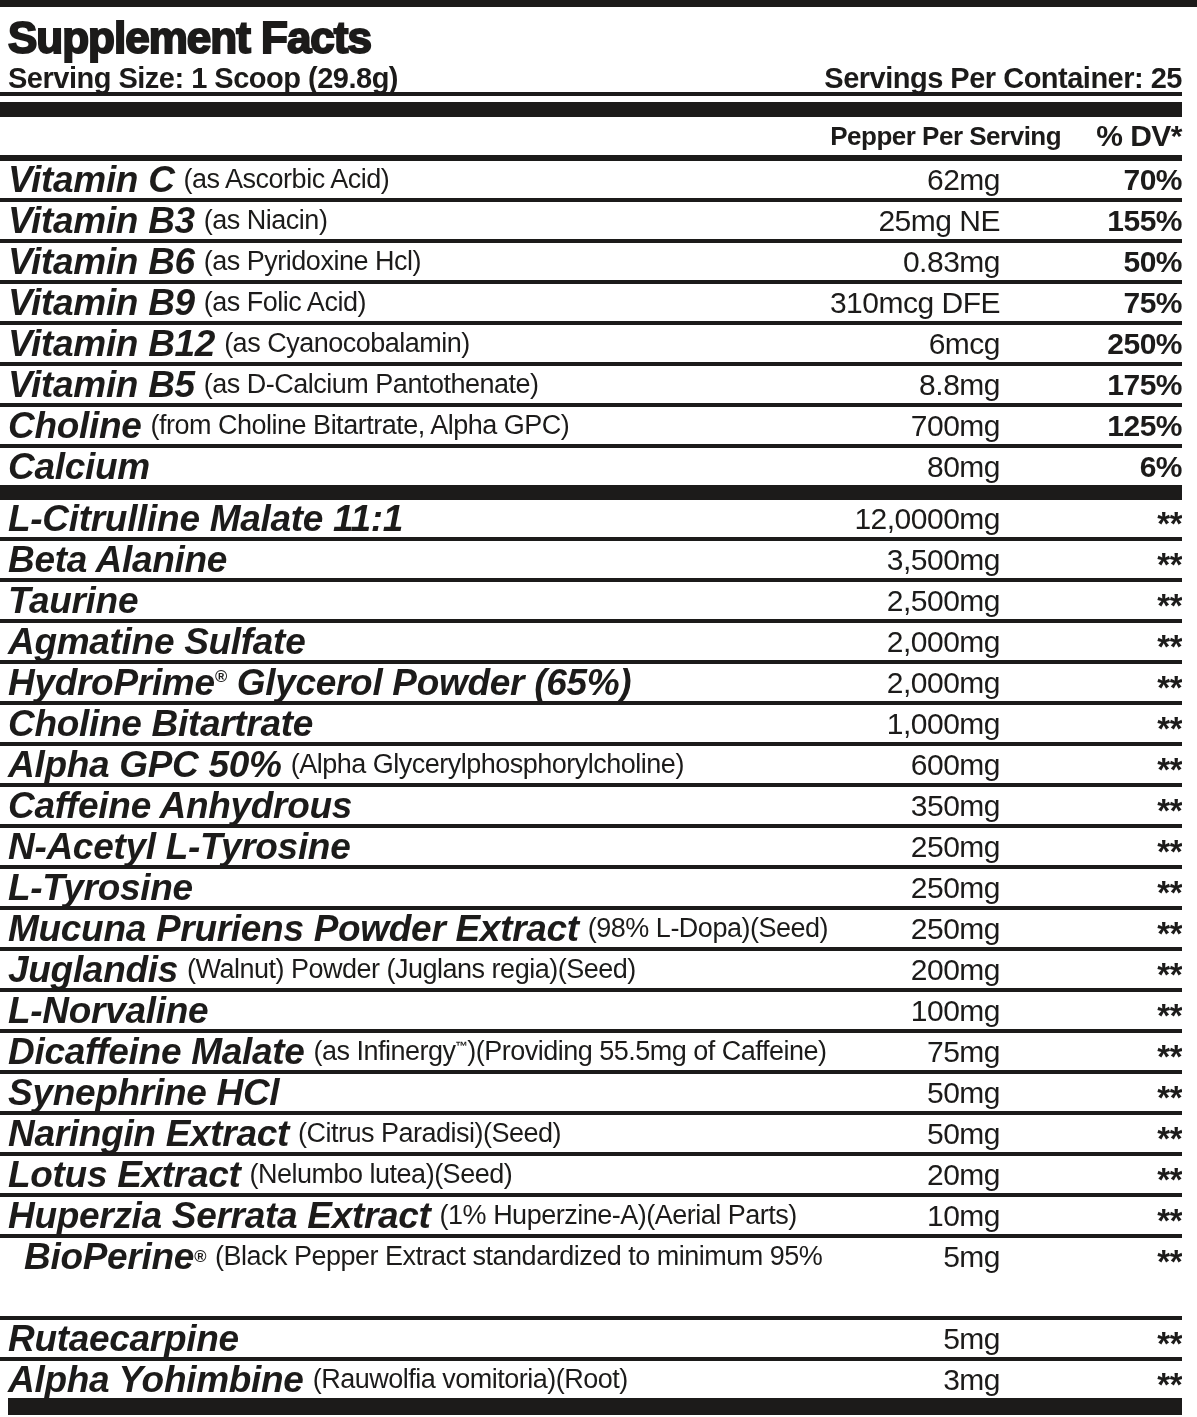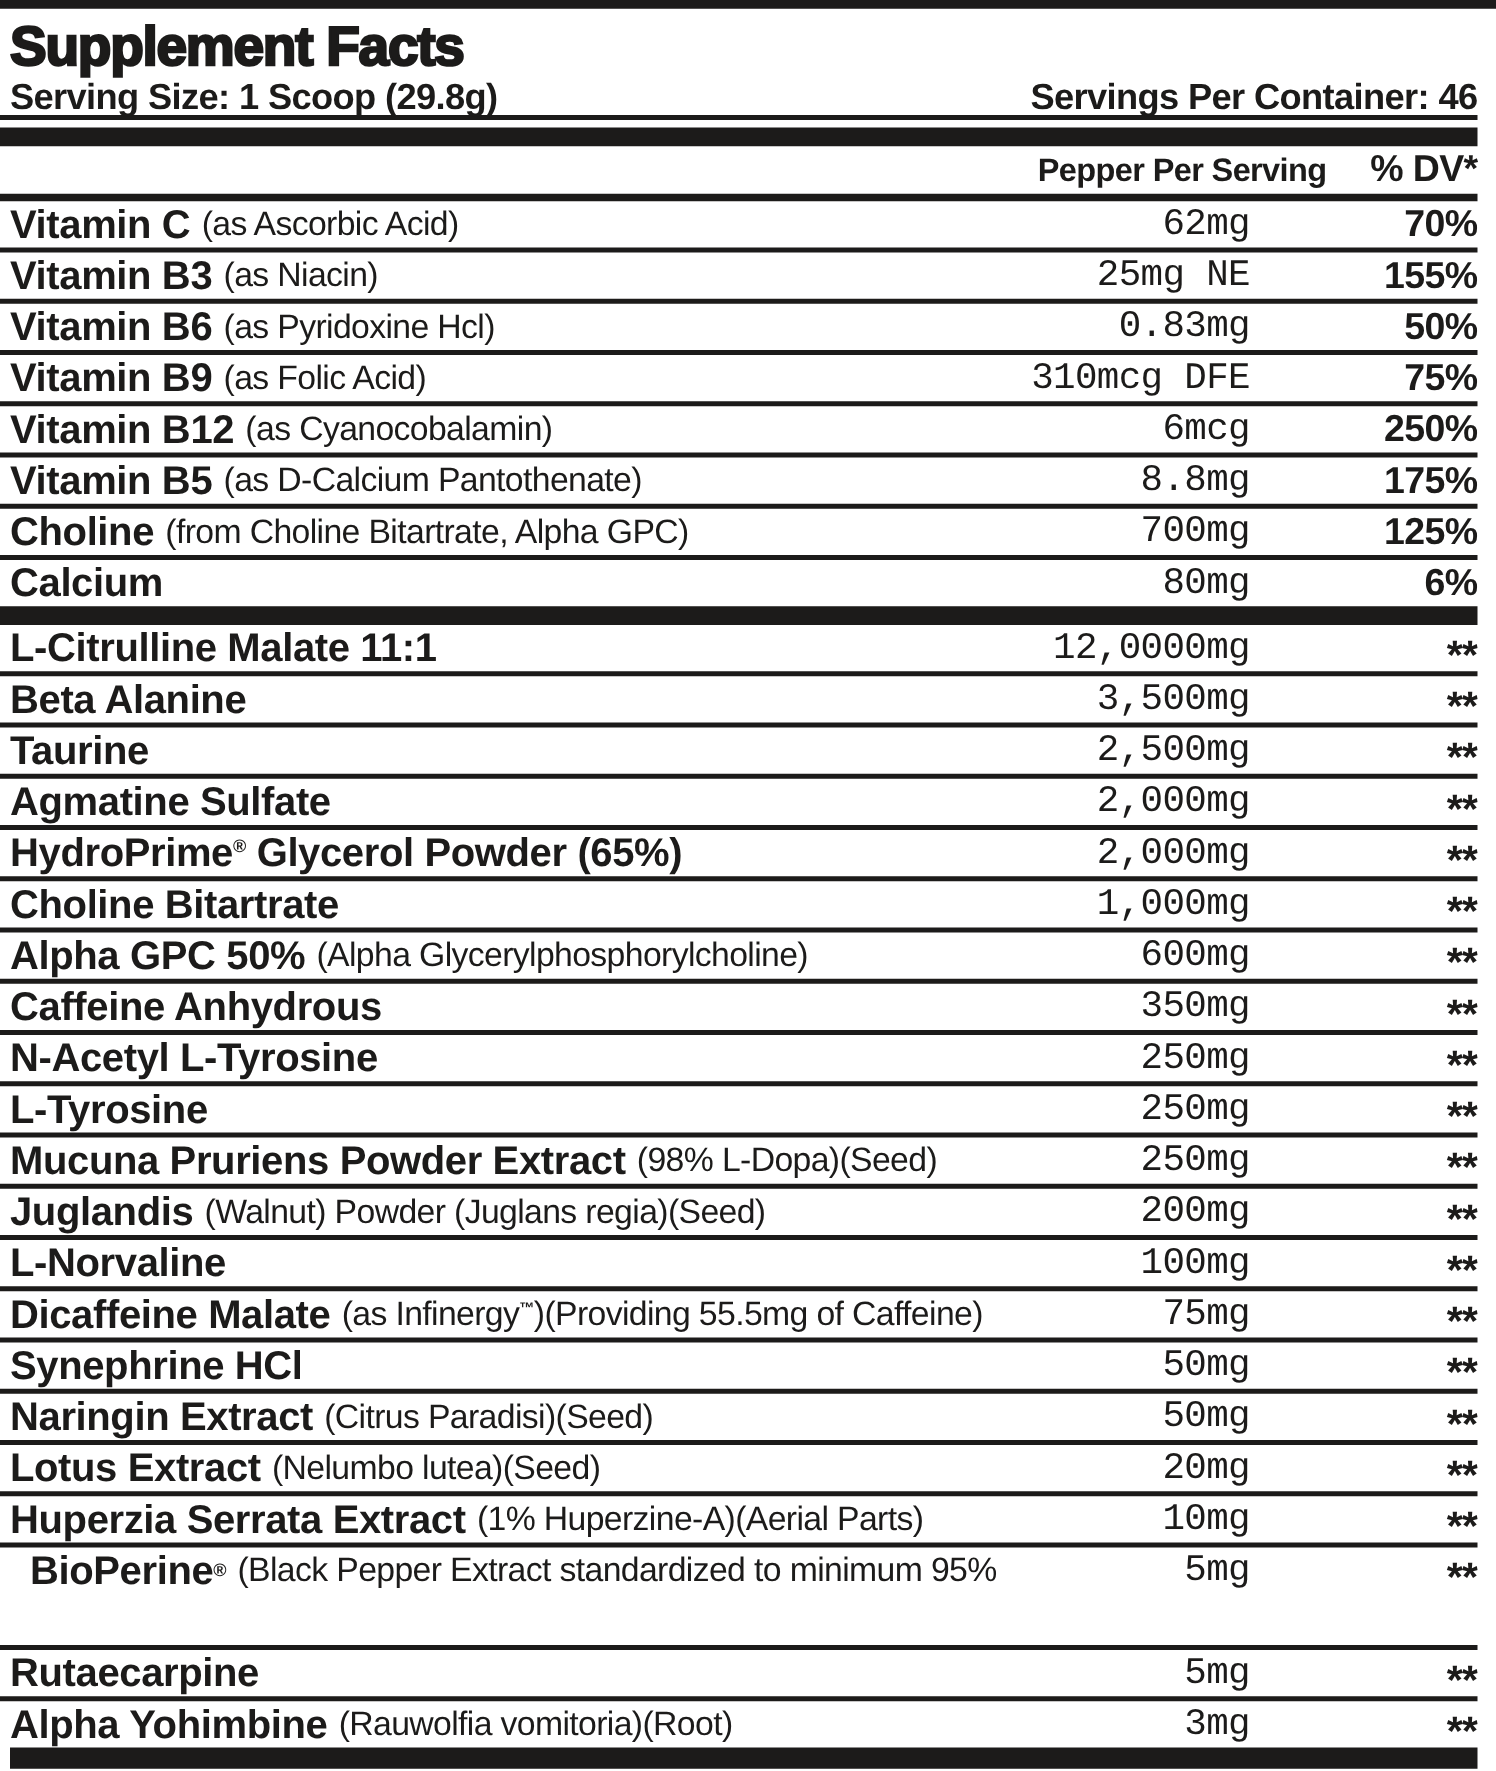--- a/index.html
+++ b/index.html
@@ -44,31 +44,32 @@
   .section { width: 1197px; }
   .row {
     display: flex; align-items: center;
     height: 41px; padding-left: 8px; margin-right: 15px;
     white-space: nowrap; overflow: hidden;
   }
   .section .row:not(:last-child) { border-bottom: 4px solid var(--ink); }
   .section .row:last-child { height: 37px; }
 
   .name {
-    font-size: 32px; font-weight: bold; letter-spacing: -0.3px;
+    font-size: 37px; font-weight: bold; letter-spacing: -0.3px;
     flex: 0 0 auto;
+    font-style: italic;
   }
   .name sup, .desc sup { font-size: 0.45em; vertical-align: super; font-weight: bold; }
   .desc {
     font-size: 27px; font-weight: normal; letter-spacing: -0.5px;
     margin-left: 9px; flex: 0 1 auto; overflow: hidden;
   }
   .amount {
     margin-left: auto; flex: 0 0 auto; text-align: left;
-    font-size: 30px; font-weight: normal; letter-spacing: -0.5px; font-family: Liberation Mono, monospace;
+    font-size: 30px; font-weight: normal; letter-spacing: -0.5px;
   }
   .dv {
     flex: 0 0 auto; width: 182px; text-align: right;
     font-size: 30px; font-weight: bold; letter-spacing: -0.5px;
   }
   .dv.stars { font-size: 33px; font-weight: bold; padding-top: 10px; }
 
   
   .row.tall { height: 82px; flex-wrap: wrap; align-content: flex-start; padding-left: 24px; }
   .row.tall .name, .row.tall .desc, .row.tall .amount, .row.tall .dv {
@@ -83,21 +84,21 @@
 </head>
 <body>
 
 <div class="label">
   <div class="top-strip"></div>
 
   <h1 class="title">Supplement Facts</h1>
 
   <div class="serving-row">
     <span>Serving Size: 1 Scoop (29.8g)</span>
-    <span>Servings Per Container: 46</span>
+    <span>Servings Per Container: 25</span>
   </div>
 
   <div class="rule"></div>
   <div class="gap"></div>
   <div class="bar"></div>
 
   <div class="col-header">
     <span class="amount-h">Pepper Per Serving</span>
     <span class="dv-h">% DV*</span>
   </div>

